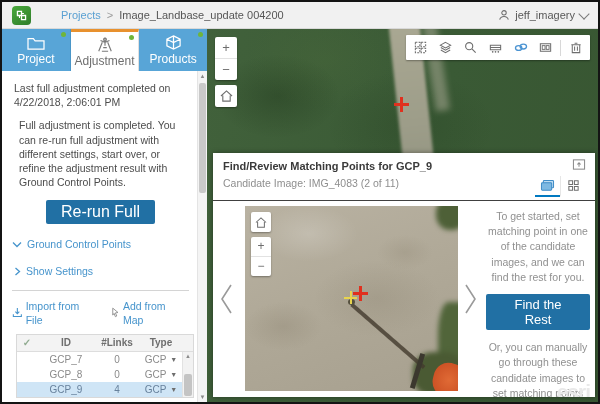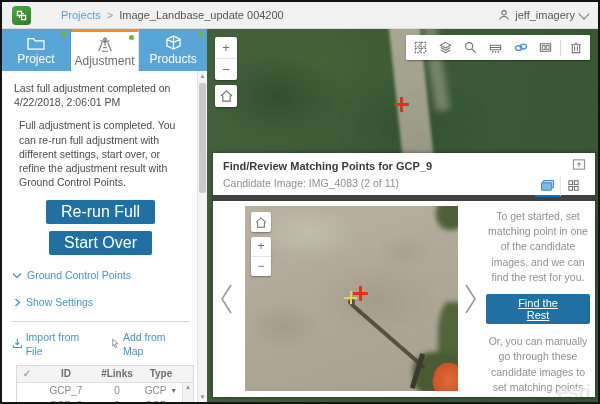--- a/index.html
+++ b/index.html
@@ -65,21 +65,21 @@
   .mapctl{position:absolute;background:#fff;box-shadow:0 1px 2px rgba(0,0,0,.35);border-radius:2px;}
   .zoomgroup{left:8px;top:8px;width:22px;}
   .zbtn{width:22px;height:21px;line-height:21px;text-align:center;font-size:13px;color:#6e6e6e;cursor:pointer;}
   .zdiv{height:1px;background:#e2e2e2;}
   .homebtn{left:8px;top:56px;width:22px;height:22px;display:flex;align-items:center;justify-content:center;cursor:pointer;}
   .toolbar{position:absolute;top:6px;right:8px;height:25px;background:#fff;box-shadow:0 1px 2px rgba(0,0,0,.35);display:flex;align-items:center;padding:0 2px;border-radius:1px;}
   .tool{width:25px;height:25px;display:flex;align-items:center;justify-content:center;cursor:pointer;}
   .tooldiv{width:1px;height:16px;background:#d8d8d8;margin:0 2px;}
   
   .mpanel{position:absolute;left:6px;right:3px;top:124px;bottom:5px;background:#fff;box-shadow:0 0 5px rgba(0,0,0,.4);overflow:hidden;}
-  .mhead{position:relative;height:48px;border-bottom:6px solid #404040;box-sizing:border-box;padding:7px 10px 0 10px;}
+  .mhead{position:relative;height:48px;border-bottom:1px solid #404040;box-sizing:border-box;padding:7px 10px 0 10px;}
   .mtitle{font-size:11px;font-weight:bold;color:#3a3a3a;}
   .msub{margin-top:5px;font-size:10.5px;color:#8e8e8e;}
   .dockbtn{position:absolute;right:9px;top:5px;cursor:pointer;}
   .views{position:absolute;right:10px;top:23px;display:flex;}
   .viewbtn{width:25px;height:21px;display:flex;align-items:center;justify-content:center;border-bottom:2px solid transparent;cursor:pointer;box-sizing:border-box;}
   .viewbtn.active{border-bottom-color:#0079c1;}
   .viewbtn + .viewbtn{border-left:1px solid #e6e6e6;}
   .mbody{position:absolute;top:48px;left:0;right:0;bottom:0;}
   .carouselchev{position:absolute;top:50%;transform:translateY(-50%);cursor:pointer;}
   .chevL{left:5px;} .chevR{left:250px;}
@@ -101,21 +101,21 @@
   .cross .v{position:absolute;background:currentColor;}
   .crossY{left:99px;top:85px;width:13px;height:13px;color:#e8d44d;}
   .crossY .h{left:0;top:5.5px;width:13px;height:2px;} .crossY .v{left:5.5px;top:0;width:2px;height:13px;}
   .crossR{left:108px;top:80px;width:15px;height:15px;color:#e0301e;}
   .crossR .h{left:0;top:6.3px;width:15px;height:2.4px;} .crossR .v{left:6.3px;top:0;width:2.4px;height:15px;}
   .ph-ctl{position:absolute;background:#fff;box-shadow:0 1px 2px rgba(0,0,0,.35);border-radius:2px;}
   .ph-home{left:6px;top:6px;width:20px;height:20px;display:flex;align-items:center;justify-content:center;cursor:pointer;}
   .ph-zoom{left:6px;top:31px;width:20px;}
   .ph-zbtn{width:20px;height:19px;line-height:19px;text-align:center;font-size:12px;color:#6e6e6e;cursor:pointer;}
   .instr{position:absolute;right:5px;width:104px;top:8px;text-align:center;font-size:10.5px;color:#909090;line-height:1.45;}
-  .instr .btn{margin-top:9px;font-size:11px;padding:3px 24px;text-decoration:underline;}
+  .instr .btn{margin-top:9px;font-size:13px;padding:3px 24px;}
   .instr p{margin:0;}
   .instr .p2{margin-top:10px;}
   .esri-wm{position:absolute;right:5px;bottom:-7px;font-size:21px;font-weight:bold;color:#e9e9e9;letter-spacing:-1px;}
   svg{display:block;}
 </style>
 </head>
 <body>
 
 <div class="screen">
 
@@ -167,21 +167,20 @@
             </svg>
           <span>Products</span>
         </div>
       </div>
 
       <div class="pcontent">
         <div class="statusline">Last full adjustment completed on 4/22/2018, 2:06:01 PM</div>
         <div class="desc">Full adjustment is completed. You can re-run full adjustment with different settings, start over, or refine the adjustment result with Ground Control Points.</div>
         <div class="btncenter">
           <button class="btn rerun">Re-run Full</button><br>
-          <button class="btn startover">Start Over</button>
         </div>
 
         <div class="linkrow gcpsection">
           <svg width="10" height="7" viewBox="0 0 10 7">
               <path d="M1 1.5l4 4 4-4" fill="none" stroke="#4694cc" stroke-width="1.3"></path>
             </svg>
           <span>Ground Control Points</span>
         </div>
 
         <div class="linkrow showsettings">

